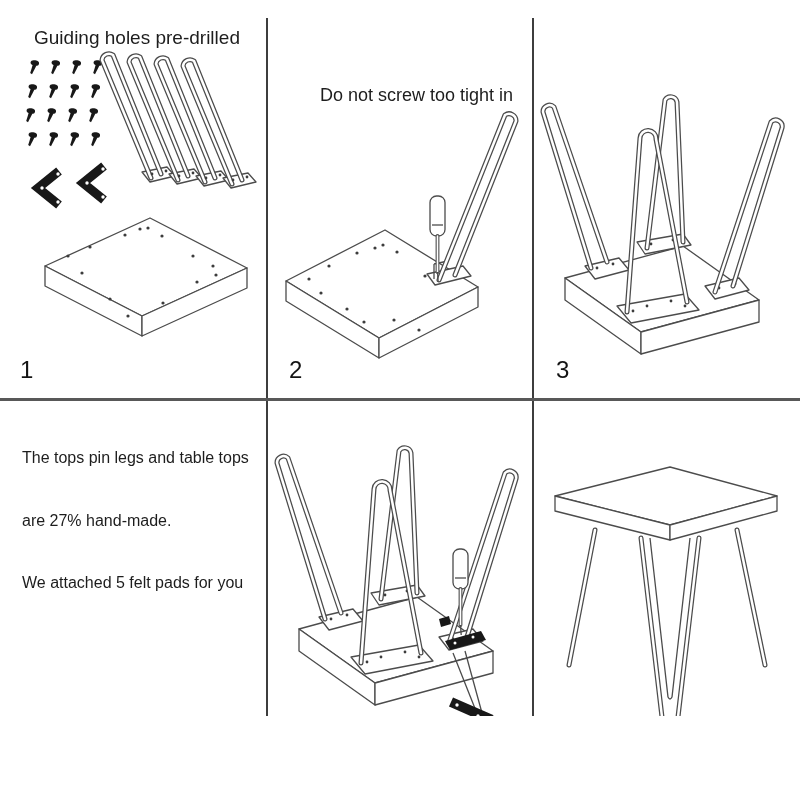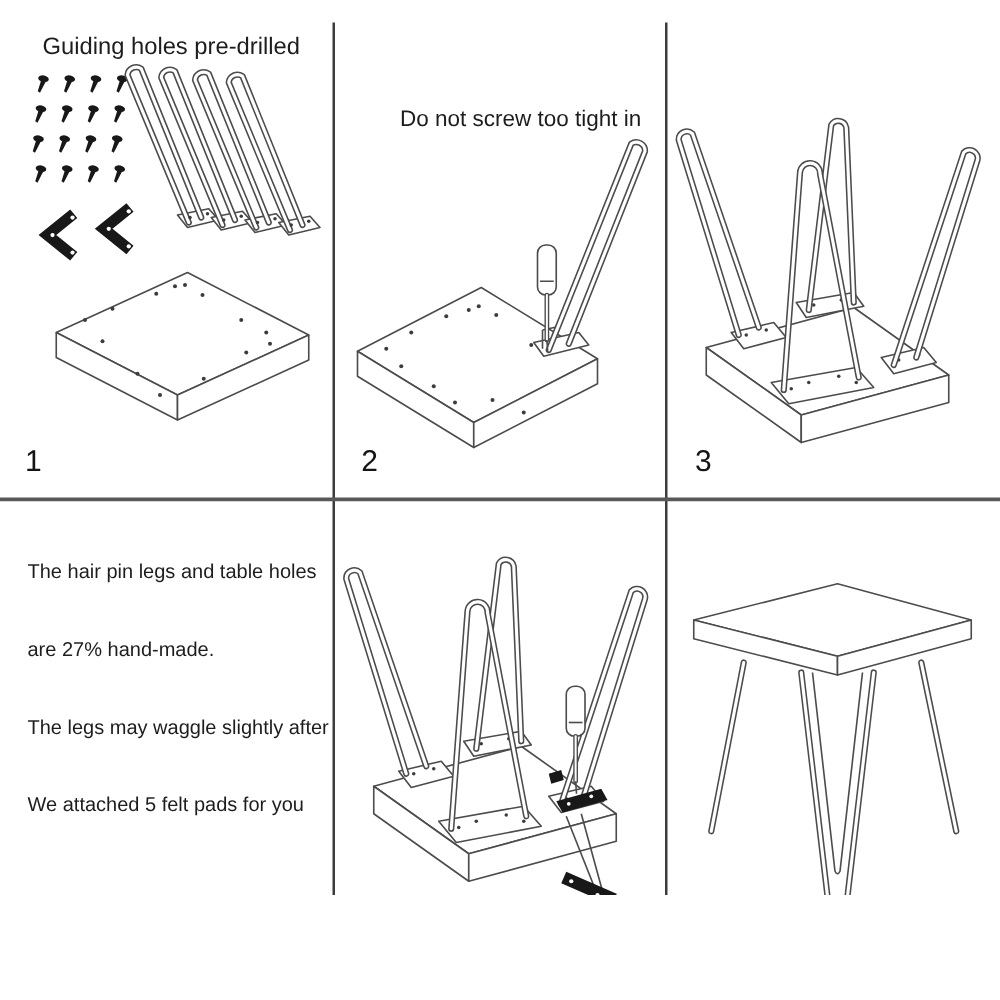--- a/index.html
+++ b/index.html
@@ -193,23 +193,22 @@
 
   <div class="panel" style="left:533px;top:0;width:267px;height:398px">
     <svg viewBox="0 0 267 399" width="267" height="399">
       <use href="#assembled-table"></use>
     </svg>
     <div class="num" style="left:23px;top:356px">3</div>
   </div>
 
   <div class="panel" style="left:0;top:399px;width:266px;height:392px">
     <div class="instr">
-      <div>The hair pin legs and table holes</div>
+      <div>The tops pin legs and table tops</div>
       <div>are 27% hand-made.</div>
-      <div>The legs may waggle slightly after</div>
       <div>We attached 5 felt pads for you</div>
       
       
       
       
       
       
       
       
       

